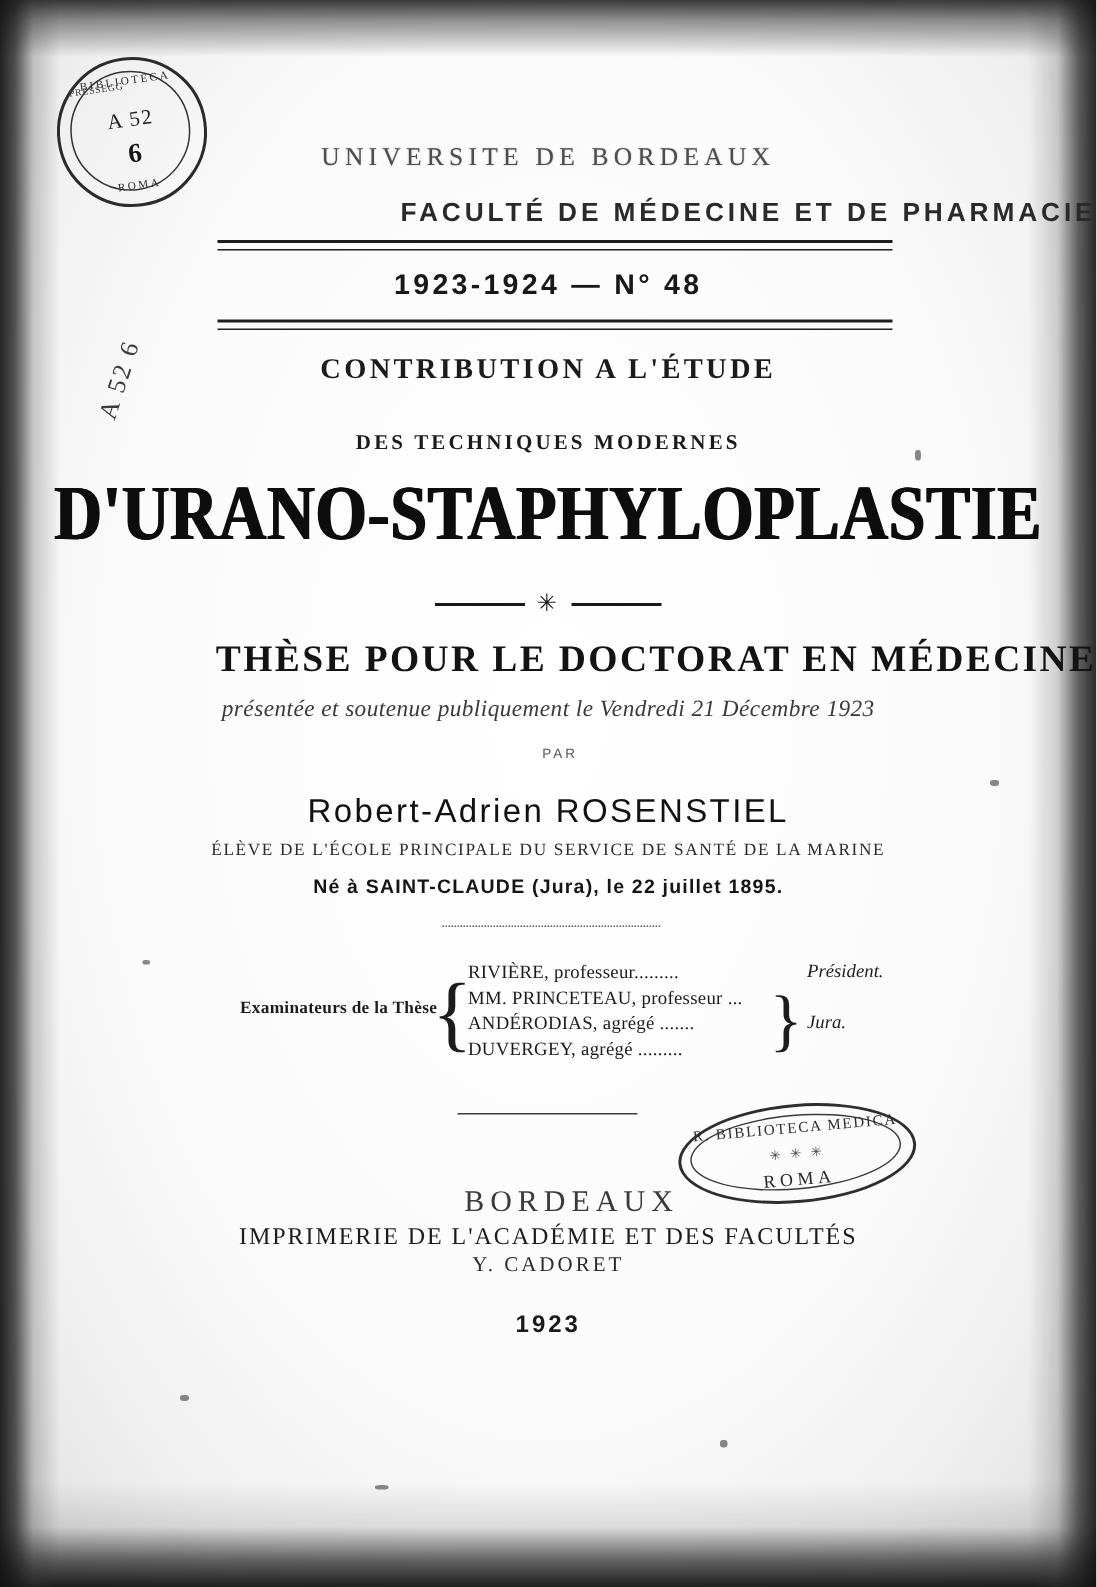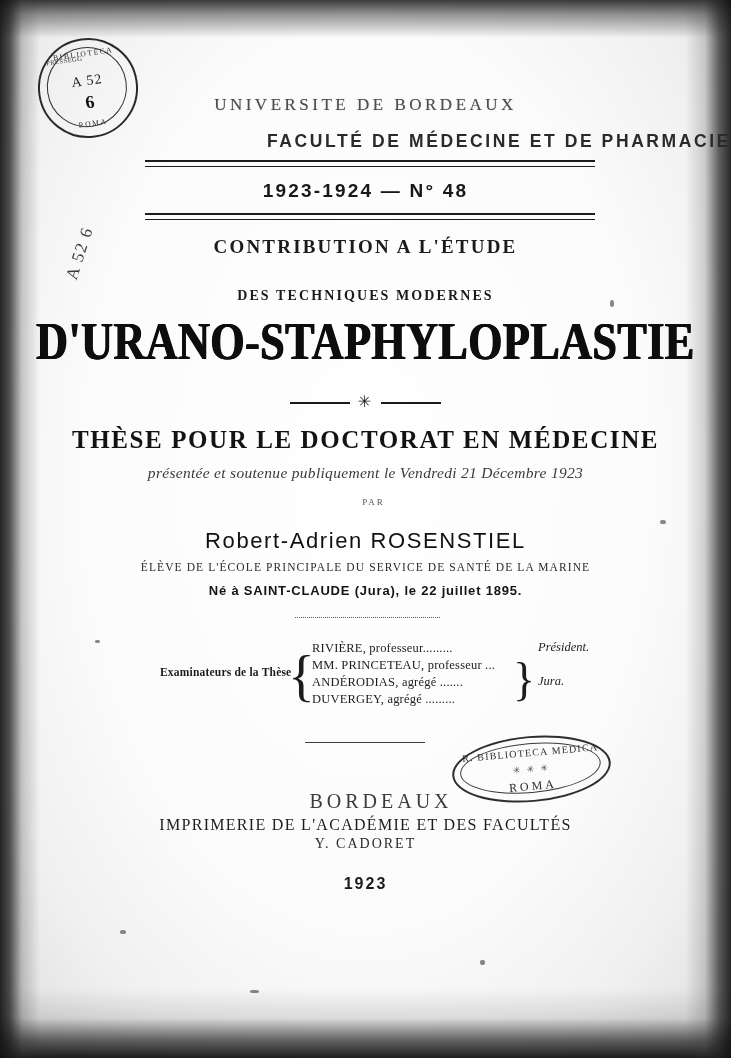--- a/index.html
+++ b/index.html
@@ -152,36 +152,37 @@
 
   .these {
     position: absolute;
     left: 0; right: 0;
     top: 426px;
     font-family: "Liberation Serif", serif;
     font-weight: bold;
     font-size: 25px;
     letter-spacing: 1.6px;
     color: #131313;
+    text-align: right;
   }
   .presentee {
     position: absolute;
     left: 0; right: 0;
     top: 464px;
     font-family: "Liberation Serif", serif;
     font-style: italic;
     font-size: 15.5px;
     letter-spacing: 0.3px;
     color: #3a3a3a;
   }
   .par {
     position: absolute;
     left: 16px; right: 0;
     top: 497px;
-    font-family: Liberation Serif, serif;
+    font-family: Liberation Sans, sans-serif;
     font-size: 9px;
     letter-spacing: 2px;
     color: #555555;
   }
   .author {
     position: absolute;
     left: 0; right: 0;
     top: 528px;
     font-family: "Liberation Sans", sans-serif;
     font-size: 22px;

